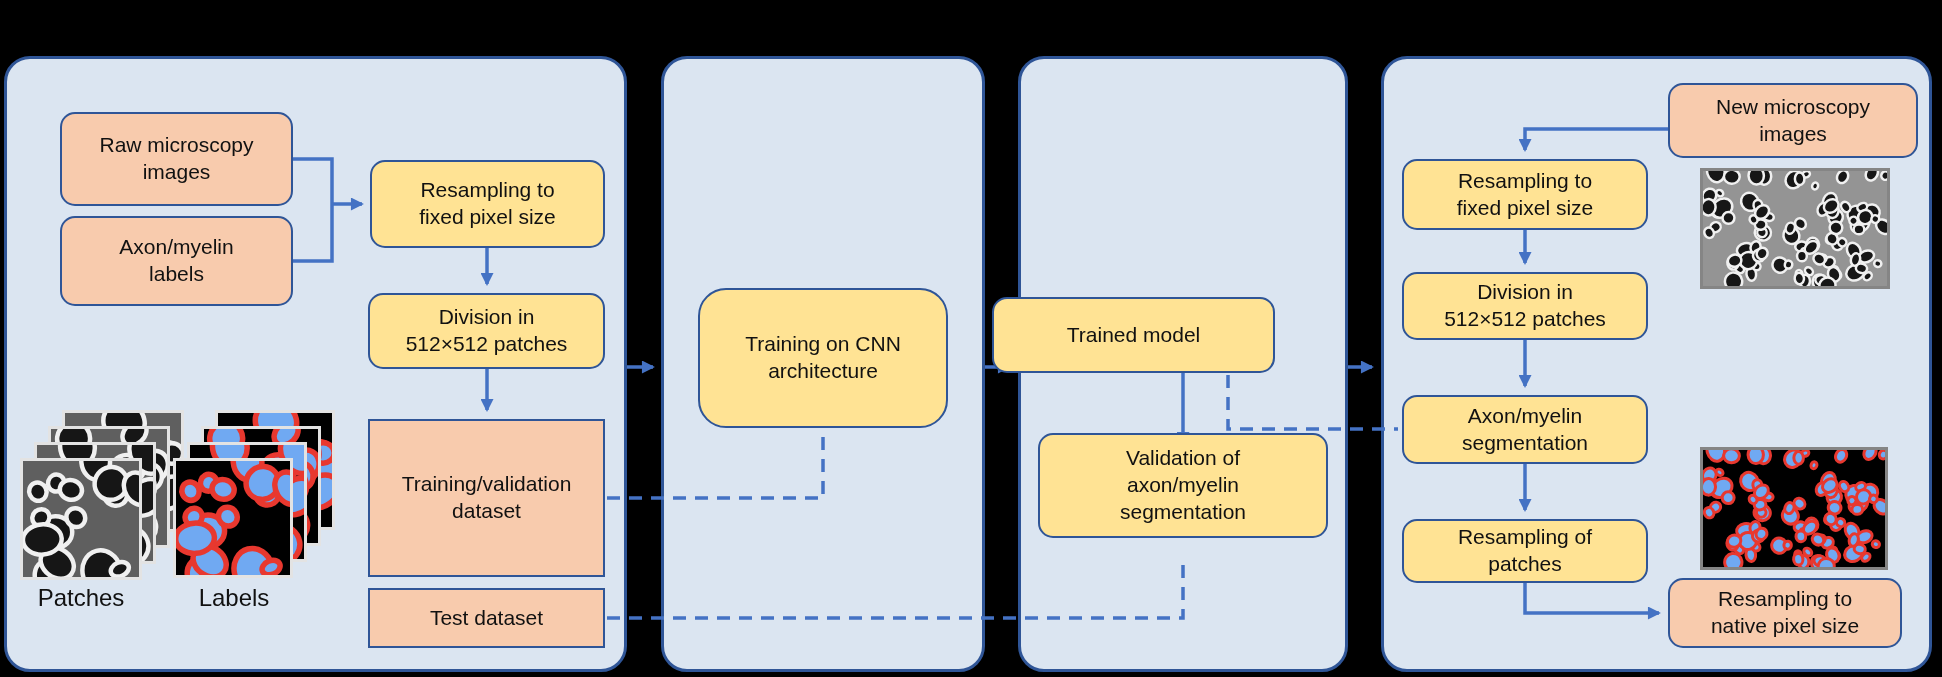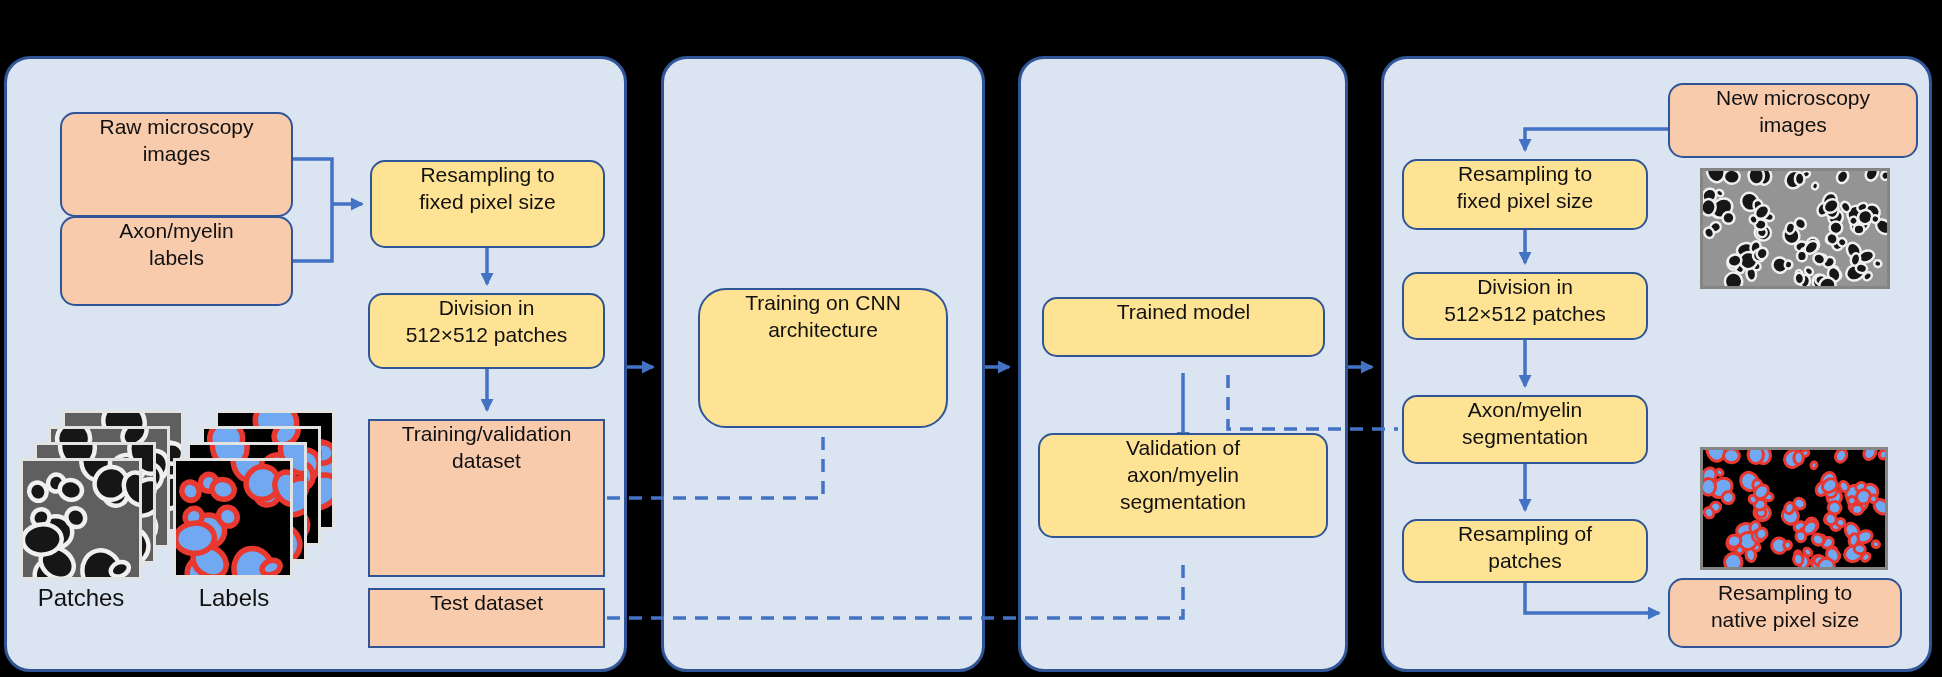--- a/index.html
+++ b/index.html
@@ -3,21 +3,21 @@
 <meta charset="utf-8">
 <style>
   html,body{margin:0;padding:0;background:var(--background,#000);}
   #stage{position:relative;width:1942px;height:677px;background:var(--background,#000);
          font-family:"Liberation Sans",sans-serif;overflow:hidden;}
   .panel{position:absolute;background:var(--panel-fill,#dbe5f1);
          border:3px solid var(--panel-border,#2f5597);border-radius:26px;box-sizing:border-box;}
   #connectors{position:absolute;left:0;top:0;pointer-events:none;z-index:2;}
   .conn{stroke:var(--connector,#4472c4);stroke-width:3.5;fill:none;}
   .dashed{stroke-dasharray:13 9;}
-  .box{position:absolute;box-sizing:border-box;display:flex;align-items:flex-start;justify-content:center;
+  .box{position:absolute;box-sizing:border-box;display:flex;align-items:center;justify-content:center;
        text-align:center;border:2.5px solid var(--box-border,#2f5597);font-size:21px;line-height:1.28;
        color:#111;z-index:3;}
   .box span{white-space:pre-line;}
   .process{background:var(--process-fill,#ffe394);border-radius:15px;}
   .data{background:var(--data-fill,#f8cbad);border-radius:15px;}
   .data-sq{background:var(--data-fill,#f8cbad);border-radius:0;}
   .thumb{position:absolute;box-sizing:border-box;border:3px solid #e3e3e3;z-index:3;}
   .photo{position:absolute;box-sizing:border-box;border:3px solid #858585;z-index:3;}
   .thumb svg,.photo svg{display:block;}
   .caption{position:absolute;font-size:24px;color:#111;text-align:center;z-index:3;}
@@ -49,21 +49,21 @@
     <path class="conn" d="M1668,129 H1525 V150" marker-end="url(#ah)"></path>
     <path class="conn" d="M1525,230 V263" marker-end="url(#ah)"></path>
     <path class="conn" d="M1525,340 V386" marker-end="url(#ah)"></path>
     <path class="conn" d="M1525,464 V510" marker-end="url(#ah)"></path>
     <path class="conn" d="M1525,583 V613 H1659" marker-end="url(#ah)"></path>
     <path class="conn dashed" d="M607,498 H823 V430"></path>
     <path class="conn dashed" d="M607,618 H1183 V559"></path>
     <path class="conn dashed" d="M1228,375 V429 H1398"></path>
   </svg>
 
-  <div class="box data" style="left:60px;top:112px;width:233px;height:105px">
+  <div class="box data" style="left:60px;top:112px;width:233px;height:94px">
     <span>Raw microscopy
 images</span>
     </div>
   <div class="box data" style="left:60px;top:216px;width:233px;height:90px">
     <span>Axon/myelin
 labels</span>
     </div>
   <div class="box process" style="left:370px;top:160px;width:235px;height:88px">
     <span>Resampling to
 fixed pixel size</span>
@@ -243,21 +243,21 @@
     </div>
 
   <div class="caption" style="left:14px;top:584px;width:134px">Patches</div>
   <div class="caption" style="left:170px;top:584px;width:128px">Labels</div>
 
   <div class="box process" style="left:698px;top:288px;width:250px;height:140px;border-radius:28px">
     <span>Training on CNN
 architecture</span>
     </div>
 
-  <div class="box process" style="left:1042px;top:297px;width:283px;height:60px">
+  <div class="box process" style="left:992px;top:297px;width:283px;height:76px">
     <span>Trained model</span>
     </div>
   <div class="box process" style="left:1038px;top:433px;width:290px;height:105px">
     <span>Validation of
 axon/myelin
 segmentation</span>
     </div>
 
   <div class="box data" style="left:1668px;top:83px;width:250px;height:75px">
     <span>New microscopy

